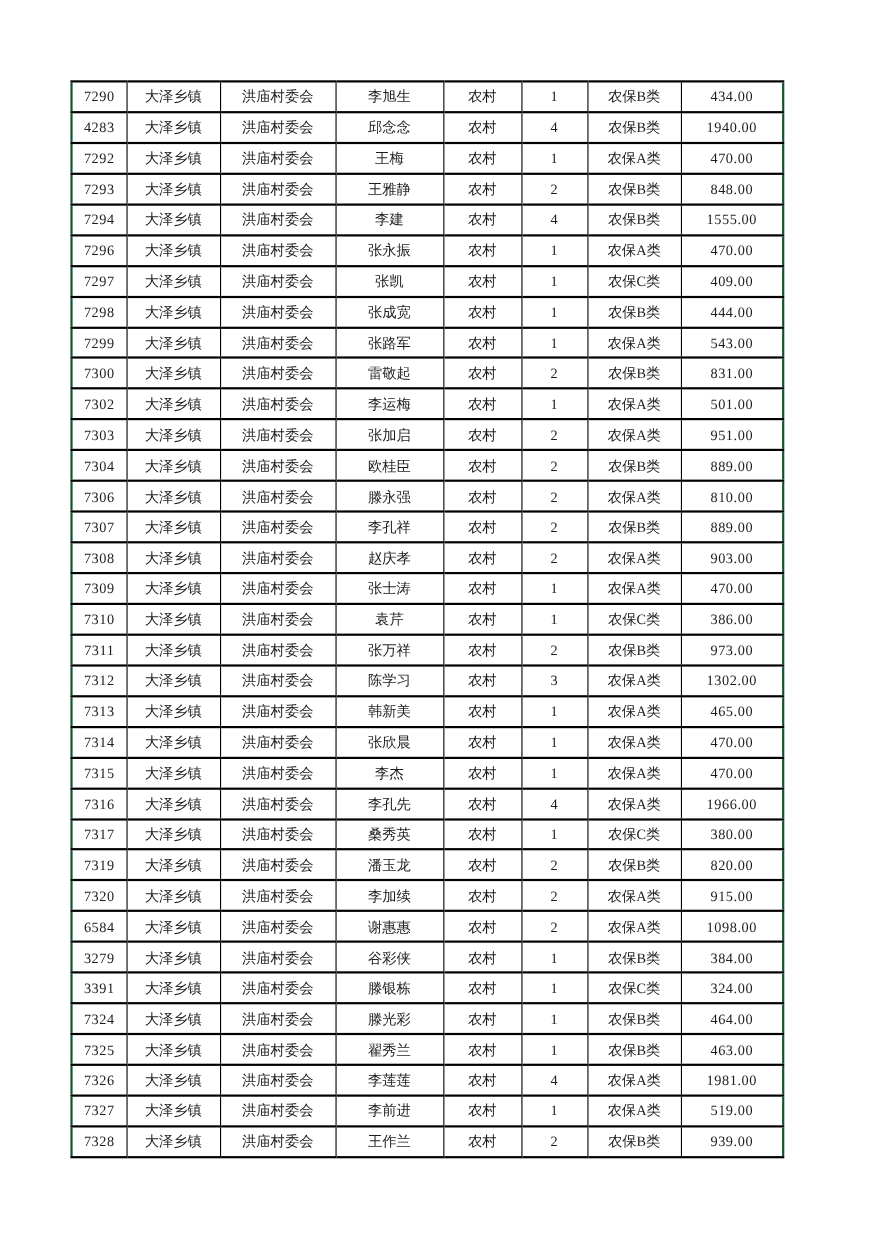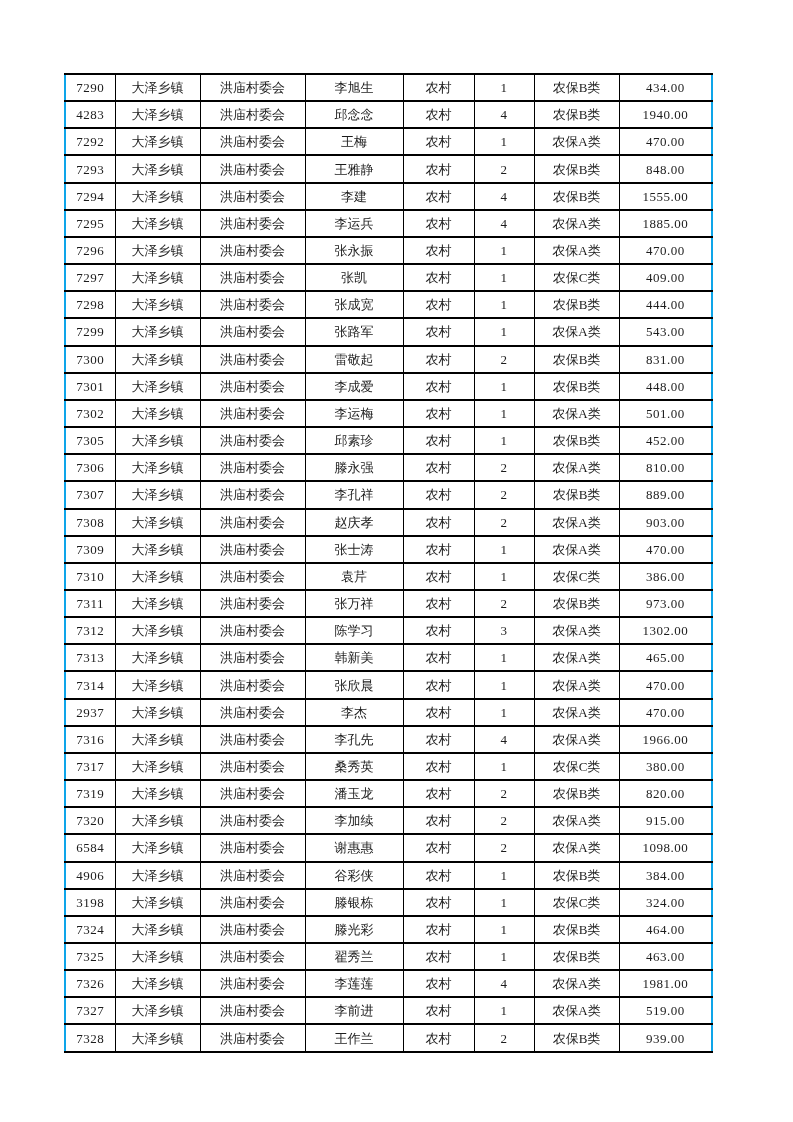--- a/index.html
+++ b/index.html
@@ -16,21 +16,21 @@
     overflow: hidden;
   }
   table.benefits {
     position: absolute;
     left: 64px;
     top: 73px;
     width: 647px;
     height: 980px;
     border-collapse: collapse;
     table-layout: fixed;
-    border: 2px solid #0ea5e9;
+    border: 2px solid #14532d;
   }
   table.benefits td {
     border-left: 1px solid #000000;
     border-right: 1px solid #000000;
     border-top: 2px solid #000000;
     border-bottom: 2px solid #000000;
     text-align: center;
     vertical-align: middle;
     padding: 0;
     font-size: 13px;
@@ -114,30 +114,20 @@
           <td class="cell-id">7294</td>
           <td class="cell-town">大泽乡镇</td>
           <td class="cell-village">洪庙村委会</td>
           <td class="cell-name">李建</td>
           <td class="cell-type">农村</td>
           <td class="cell-count">4</td>
           <td class="cell-category">农保B类</td>
           <td class="cell-amount">1555.00</td>
         </tr>
         <tr>
-          <td class="cell-id">7295</td>
-          <td class="cell-town">大泽乡镇</td>
-          <td class="cell-village">洪庙村委会</td>
-          <td class="cell-name">李运兵</td>
-          <td class="cell-type">农村</td>
-          <td class="cell-count">4</td>
-          <td class="cell-category">农保A类</td>
-          <td class="cell-amount">1885.00</td>
-        </tr>
-        <tr>
           <td class="cell-id">7296</td>
           <td class="cell-town">大泽乡镇</td>
           <td class="cell-village">洪庙村委会</td>
           <td class="cell-name">张永振</td>
           <td class="cell-type">农村</td>
           <td class="cell-count">1</td>
           <td class="cell-category">农保A类</td>
           <td class="cell-amount">470.00</td>
         </tr>
         <tr>
@@ -174,48 +164,48 @@
           <td class="cell-id">7300</td>
           <td class="cell-town">大泽乡镇</td>
           <td class="cell-village">洪庙村委会</td>
           <td class="cell-name">雷敬起</td>
           <td class="cell-type">农村</td>
           <td class="cell-count">2</td>
           <td class="cell-category">农保B类</td>
           <td class="cell-amount">831.00</td>
         </tr>
         <tr>
-          <td class="cell-id">7301</td>
-          <td class="cell-town">大泽乡镇</td>
-          <td class="cell-village">洪庙村委会</td>
-          <td class="cell-name">李成爱</td>
-          <td class="cell-type">农村</td>
-          <td class="cell-count">1</td>
-          <td class="cell-category">农保B类</td>
-          <td class="cell-amount">448.00</td>
-        </tr>
-        <tr>
           <td class="cell-id">7302</td>
           <td class="cell-town">大泽乡镇</td>
           <td class="cell-village">洪庙村委会</td>
           <td class="cell-name">李运梅</td>
           <td class="cell-type">农村</td>
           <td class="cell-count">1</td>
           <td class="cell-category">农保A类</td>
           <td class="cell-amount">501.00</td>
         </tr>
         <tr>
-          <td class="cell-id">7305</td>
-          <td class="cell-town">大泽乡镇</td>
-          <td class="cell-village">洪庙村委会</td>
-          <td class="cell-name">邱素珍</td>
-          <td class="cell-type">农村</td>
-          <td class="cell-count">1</td>
-          <td class="cell-category">农保B类</td>
-          <td class="cell-amount">452.00</td>
+          <td class="cell-id">7303</td>
+          <td class="cell-town">大泽乡镇</td>
+          <td class="cell-village">洪庙村委会</td>
+          <td class="cell-name">张加启</td>
+          <td class="cell-type">农村</td>
+          <td class="cell-count">2</td>
+          <td class="cell-category">农保A类</td>
+          <td class="cell-amount">951.00</td>
+        </tr>
+        <tr>
+          <td class="cell-id">7304</td>
+          <td class="cell-town">大泽乡镇</td>
+          <td class="cell-village">洪庙村委会</td>
+          <td class="cell-name">欧桂臣</td>
+          <td class="cell-type">农村</td>
+          <td class="cell-count">2</td>
+          <td class="cell-category">农保B类</td>
+          <td class="cell-amount">889.00</td>
         </tr>
         <tr>
           <td class="cell-id">7306</td>
           <td class="cell-town">大泽乡镇</td>
           <td class="cell-village">洪庙村委会</td>
           <td class="cell-name">滕永强</td>
           <td class="cell-type">农村</td>
           <td class="cell-count">2</td>
           <td class="cell-category">农保A类</td>
           <td class="cell-amount">810.00</td>
@@ -294,21 +284,21 @@
           <td class="cell-id">7314</td>
           <td class="cell-town">大泽乡镇</td>
           <td class="cell-village">洪庙村委会</td>
           <td class="cell-name">张欣晨</td>
           <td class="cell-type">农村</td>
           <td class="cell-count">1</td>
           <td class="cell-category">农保A类</td>
           <td class="cell-amount">470.00</td>
         </tr>
         <tr>
-          <td class="cell-id">2937</td>
+          <td class="cell-id">7315</td>
           <td class="cell-town">大泽乡镇</td>
           <td class="cell-village">洪庙村委会</td>
           <td class="cell-name">李杰</td>
           <td class="cell-type">农村</td>
           <td class="cell-count">1</td>
           <td class="cell-category">农保A类</td>
           <td class="cell-amount">470.00</td>
         </tr>
         <tr>
           <td class="cell-id">7316</td>
@@ -354,31 +344,31 @@
           <td class="cell-id">6584</td>
           <td class="cell-town">大泽乡镇</td>
           <td class="cell-village">洪庙村委会</td>
           <td class="cell-name">谢惠惠</td>
           <td class="cell-type">农村</td>
           <td class="cell-count">2</td>
           <td class="cell-category">农保A类</td>
           <td class="cell-amount">1098.00</td>
         </tr>
         <tr>
-          <td class="cell-id">4906</td>
+          <td class="cell-id">3279</td>
           <td class="cell-town">大泽乡镇</td>
           <td class="cell-village">洪庙村委会</td>
           <td class="cell-name">谷彩侠</td>
           <td class="cell-type">农村</td>
           <td class="cell-count">1</td>
           <td class="cell-category">农保B类</td>
           <td class="cell-amount">384.00</td>
         </tr>
         <tr>
-          <td class="cell-id">3198</td>
+          <td class="cell-id">3391</td>
           <td class="cell-town">大泽乡镇</td>
           <td class="cell-village">洪庙村委会</td>
           <td class="cell-name">滕银栋</td>
           <td class="cell-type">农村</td>
           <td class="cell-count">1</td>
           <td class="cell-category">农保C类</td>
           <td class="cell-amount">324.00</td>
         </tr>
         <tr>
           <td class="cell-id">7324</td>

